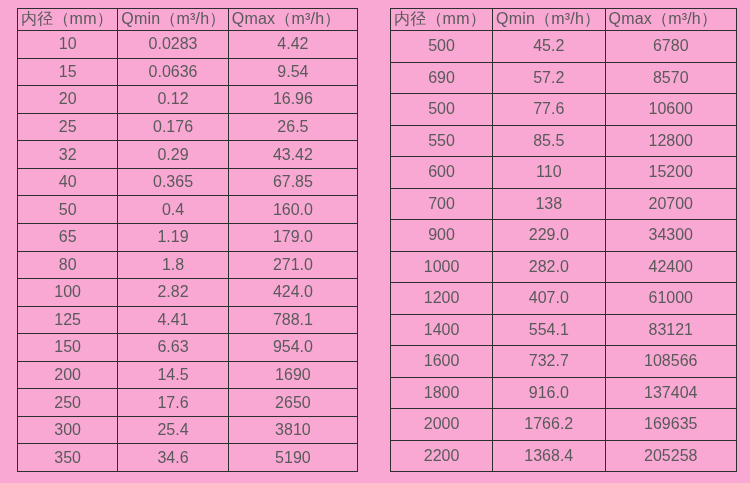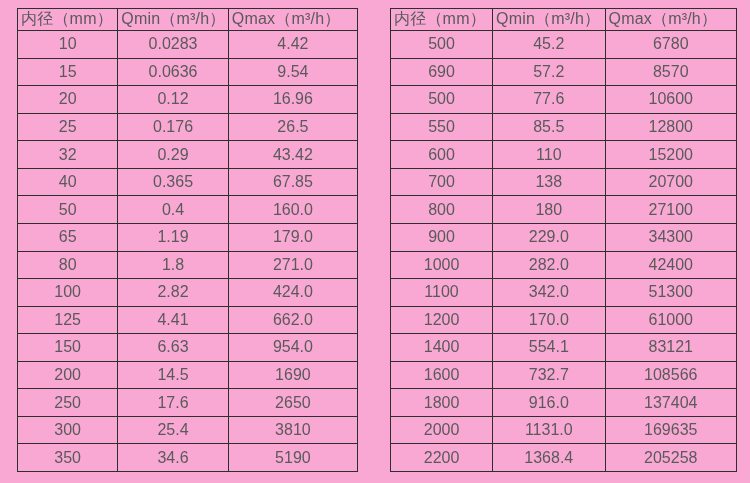--- a/index.html
+++ b/index.html
@@ -114,21 +114,21 @@
           <td>271.0</td>
         </tr>
         <tr>
           <td>100</td>
           <td>2.82</td>
           <td>424.0</td>
         </tr>
         <tr>
           <td>125</td>
           <td>4.41</td>
-          <td>662.0</td>
+          <td>788.1</td>
         </tr>
         <tr>
           <td>150</td>
           <td>6.63</td>
           <td>954.0</td>
         </tr>
         <tr>
           <td>200</td>
           <td>14.5</td>
           <td>1690</td>
@@ -189,62 +189,52 @@
           <td>600</td>
           <td>110</td>
           <td>15200</td>
         </tr>
         <tr>
           <td>700</td>
           <td>138</td>
           <td>20700</td>
         </tr>
         <tr>
-          <td>800</td>
-          <td>180</td>
-          <td>27100</td>
-        </tr>
-        <tr>
           <td>900</td>
           <td>229.0</td>
           <td>34300</td>
         </tr>
         <tr>
           <td>1000</td>
           <td>282.0</td>
           <td>42400</td>
         </tr>
         <tr>
-          <td>1100</td>
-          <td>342.0</td>
-          <td>51300</td>
-        </tr>
-        <tr>
           <td>1200</td>
-          <td>170.0</td>
+          <td>407.0</td>
           <td>61000</td>
         </tr>
         <tr>
           <td>1400</td>
           <td>554.1</td>
           <td>83121</td>
         </tr>
         <tr>
           <td>1600</td>
           <td>732.7</td>
           <td>108566</td>
         </tr>
         <tr>
           <td>1800</td>
           <td>916.0</td>
           <td>137404</td>
         </tr>
         <tr>
           <td>2000</td>
-          <td>1131.0</td>
+          <td>1766.2</td>
           <td>169635</td>
         </tr>
         <tr>
           <td>2200</td>
           <td>1368.4</td>
           <td>205258</td>
         </tr>
       </tbody>
   </table>
 

